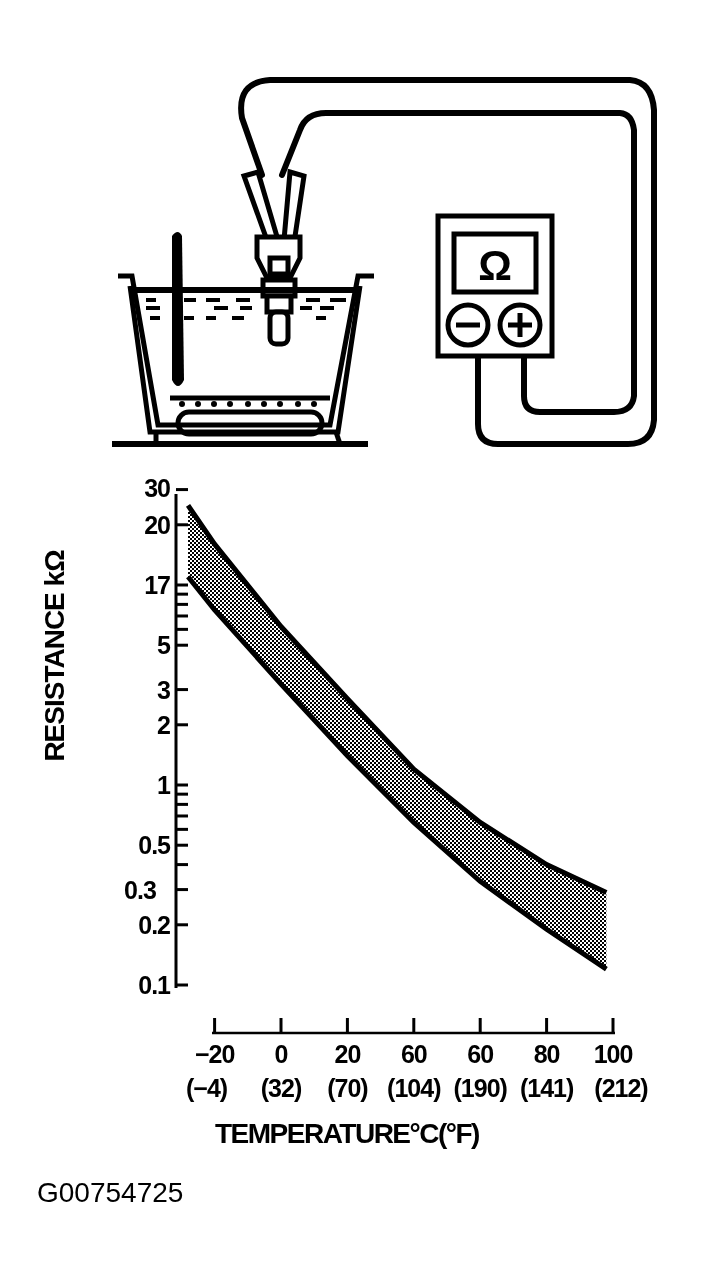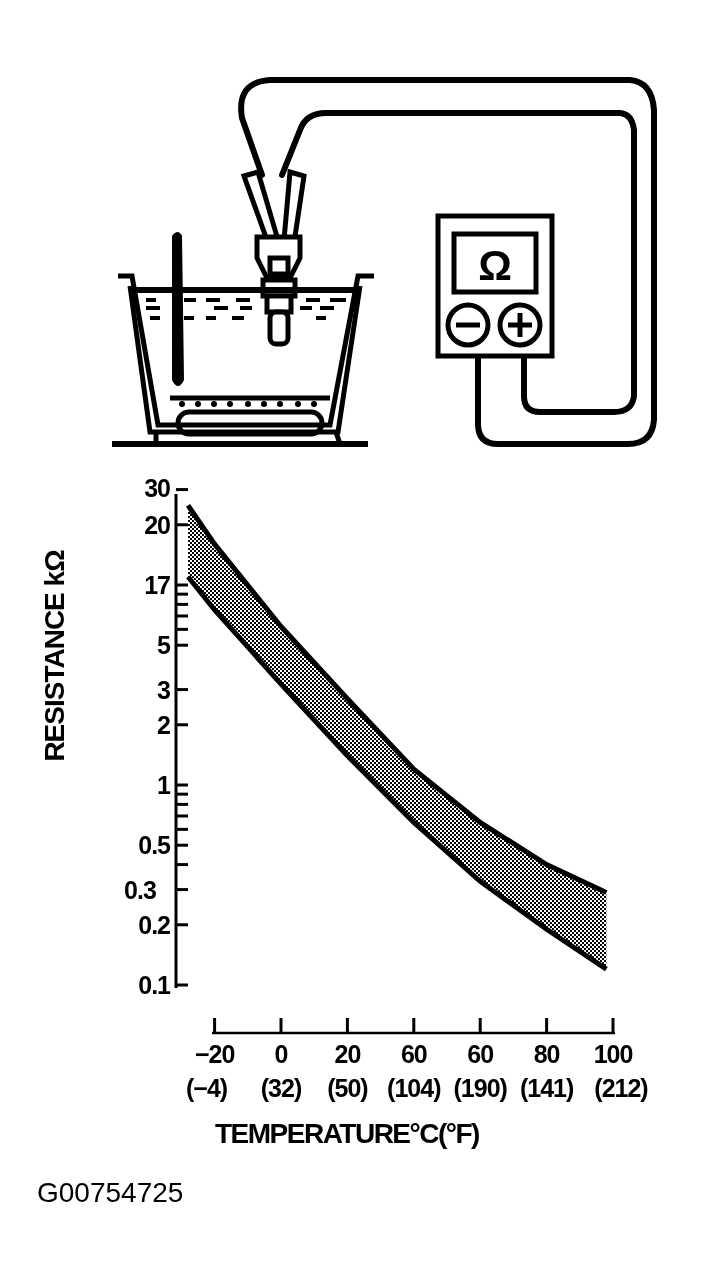--- a/index.html
+++ b/index.html
@@ -158,21 +158,21 @@
     <div class="ytick-label" style="left: 100px; top: 877.576px; text-align: center;">0.3</div>
     <div class="ytick-label" style="left: 90px; top: 912.794px;">0.2</div>
     <div class="ytick-label" style="left: 90px; top: 973px;">0.1</div>
   </div>
 <div id="xtick-labels">
     <div class="xtick-label" style="left: 174.6px; top: 1042px;">−20</div>
     <div class="xtick-label-f" style="left: 161.6px; top: 1076px;">(−4)</div>
     <div class="xtick-label" style="left: 241px; top: 1042px;">0</div>
     <div class="xtick-label-f" style="left: 236px; top: 1076px;">(32)</div>
     <div class="xtick-label" style="left: 307.4px; top: 1042px;">20</div>
-    <div class="xtick-label-f" style="left: 302.4px; top: 1076px;">(50)</div>
+    <div class="xtick-label-f" style="left: 302.4px; top: 1076px;">(70)</div>
     <div class="xtick-label" style="left: 373.8px; top: 1042px;">60</div>
     <div class="xtick-label-f" style="left: 368.8px; top: 1076px;">(104)</div>
     <div class="xtick-label" style="left: 440.2px; top: 1042px;">60</div>
     <div class="xtick-label-f" style="left: 435.2px; top: 1076px;">(190)</div>
     <div class="xtick-label" style="left: 506.6px; top: 1042px;">80</div>
     <div class="xtick-label-f" style="left: 501.6px; top: 1076px;">(141)</div>
     <div class="xtick-label" style="left: 573px; top: 1042px;">100</div>
     <div class="xtick-label-f" style="left: 576px; top: 1076px;">(212)</div>
   </div>
 

